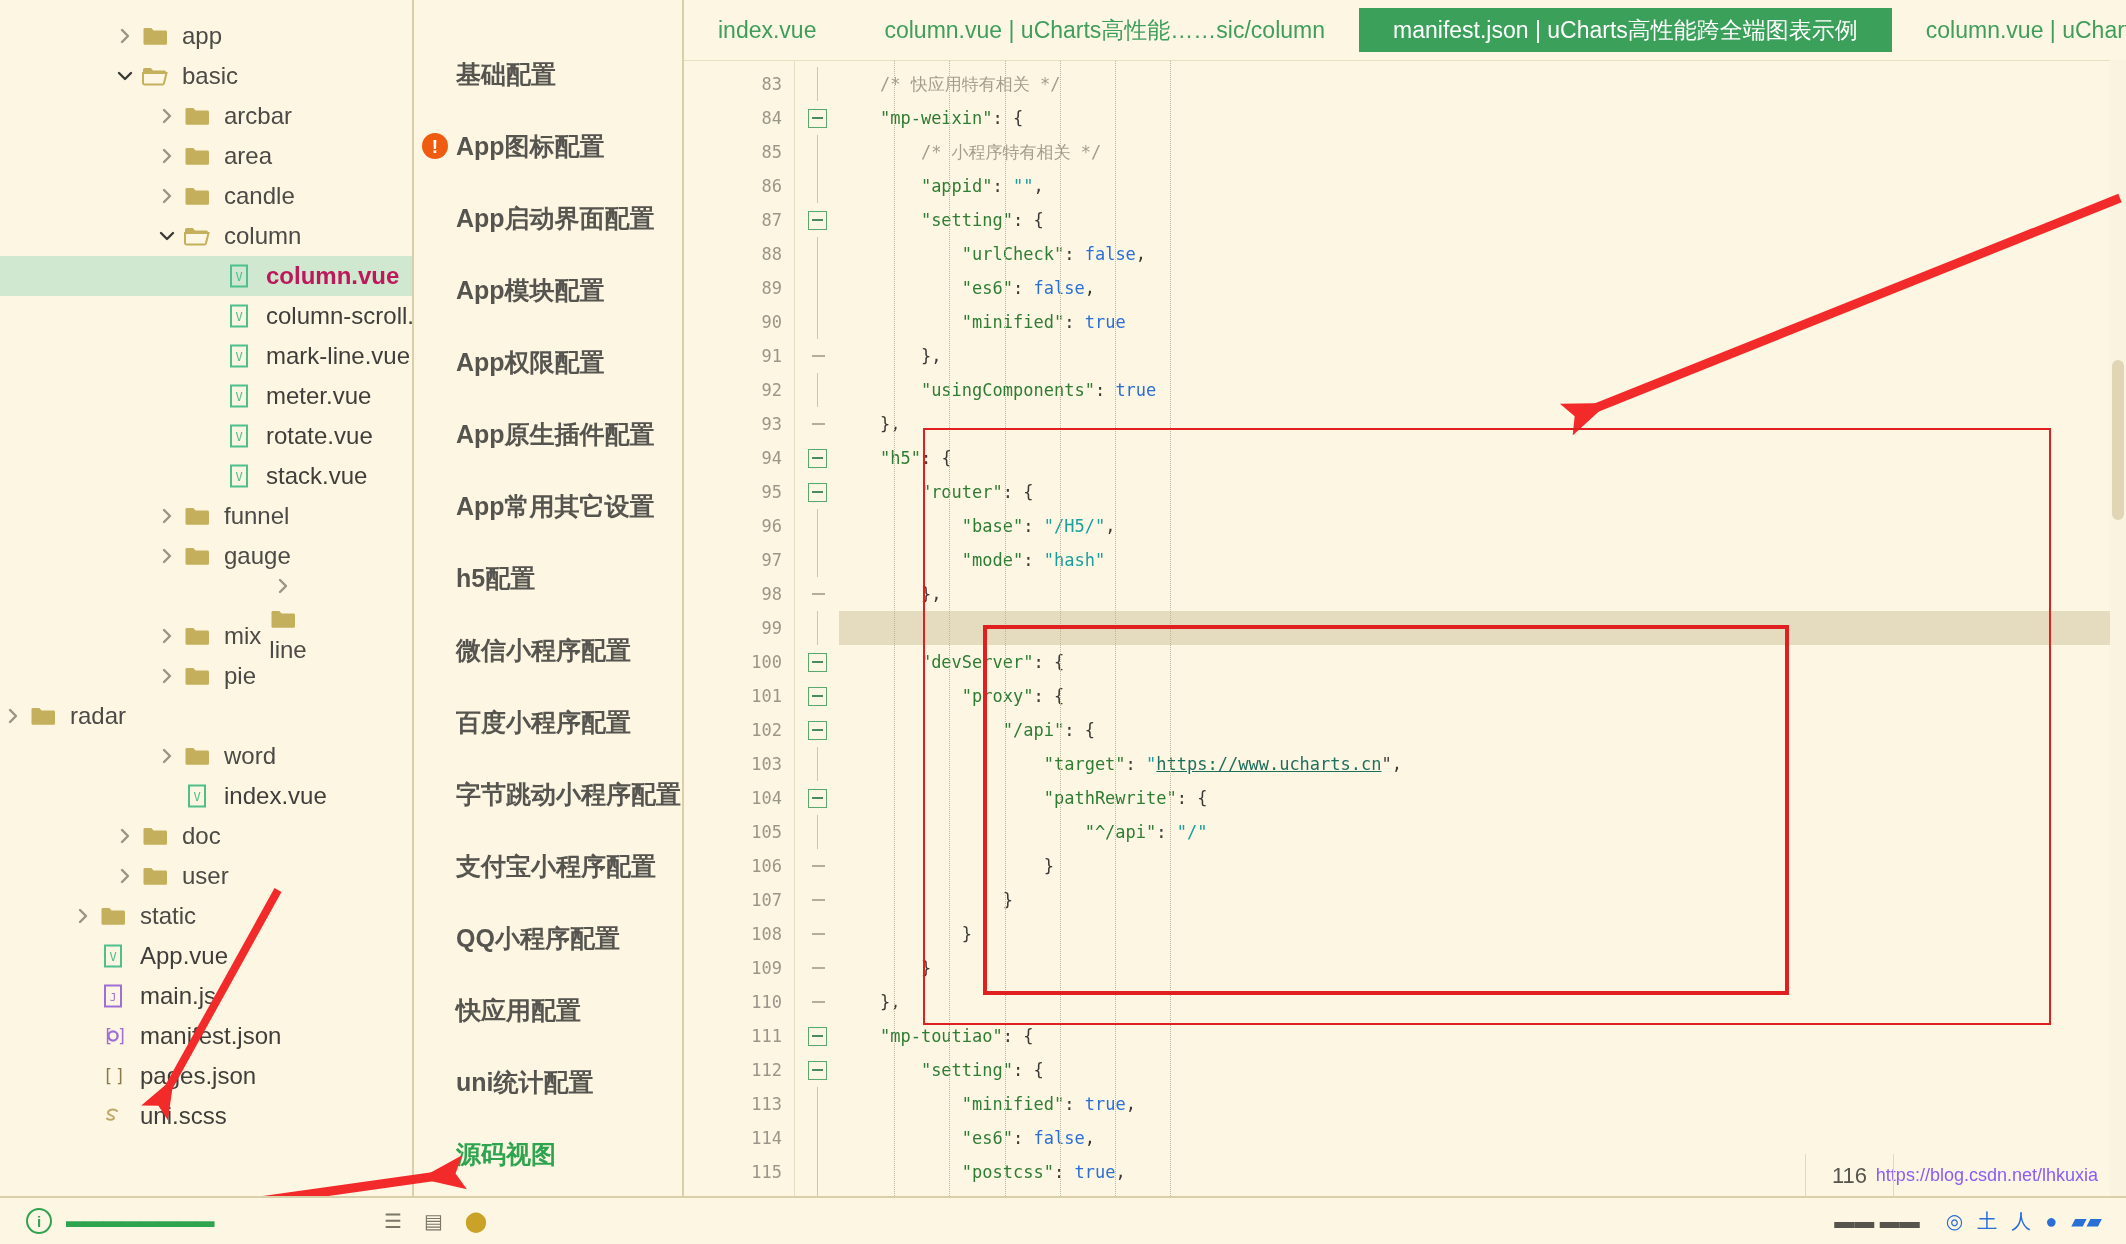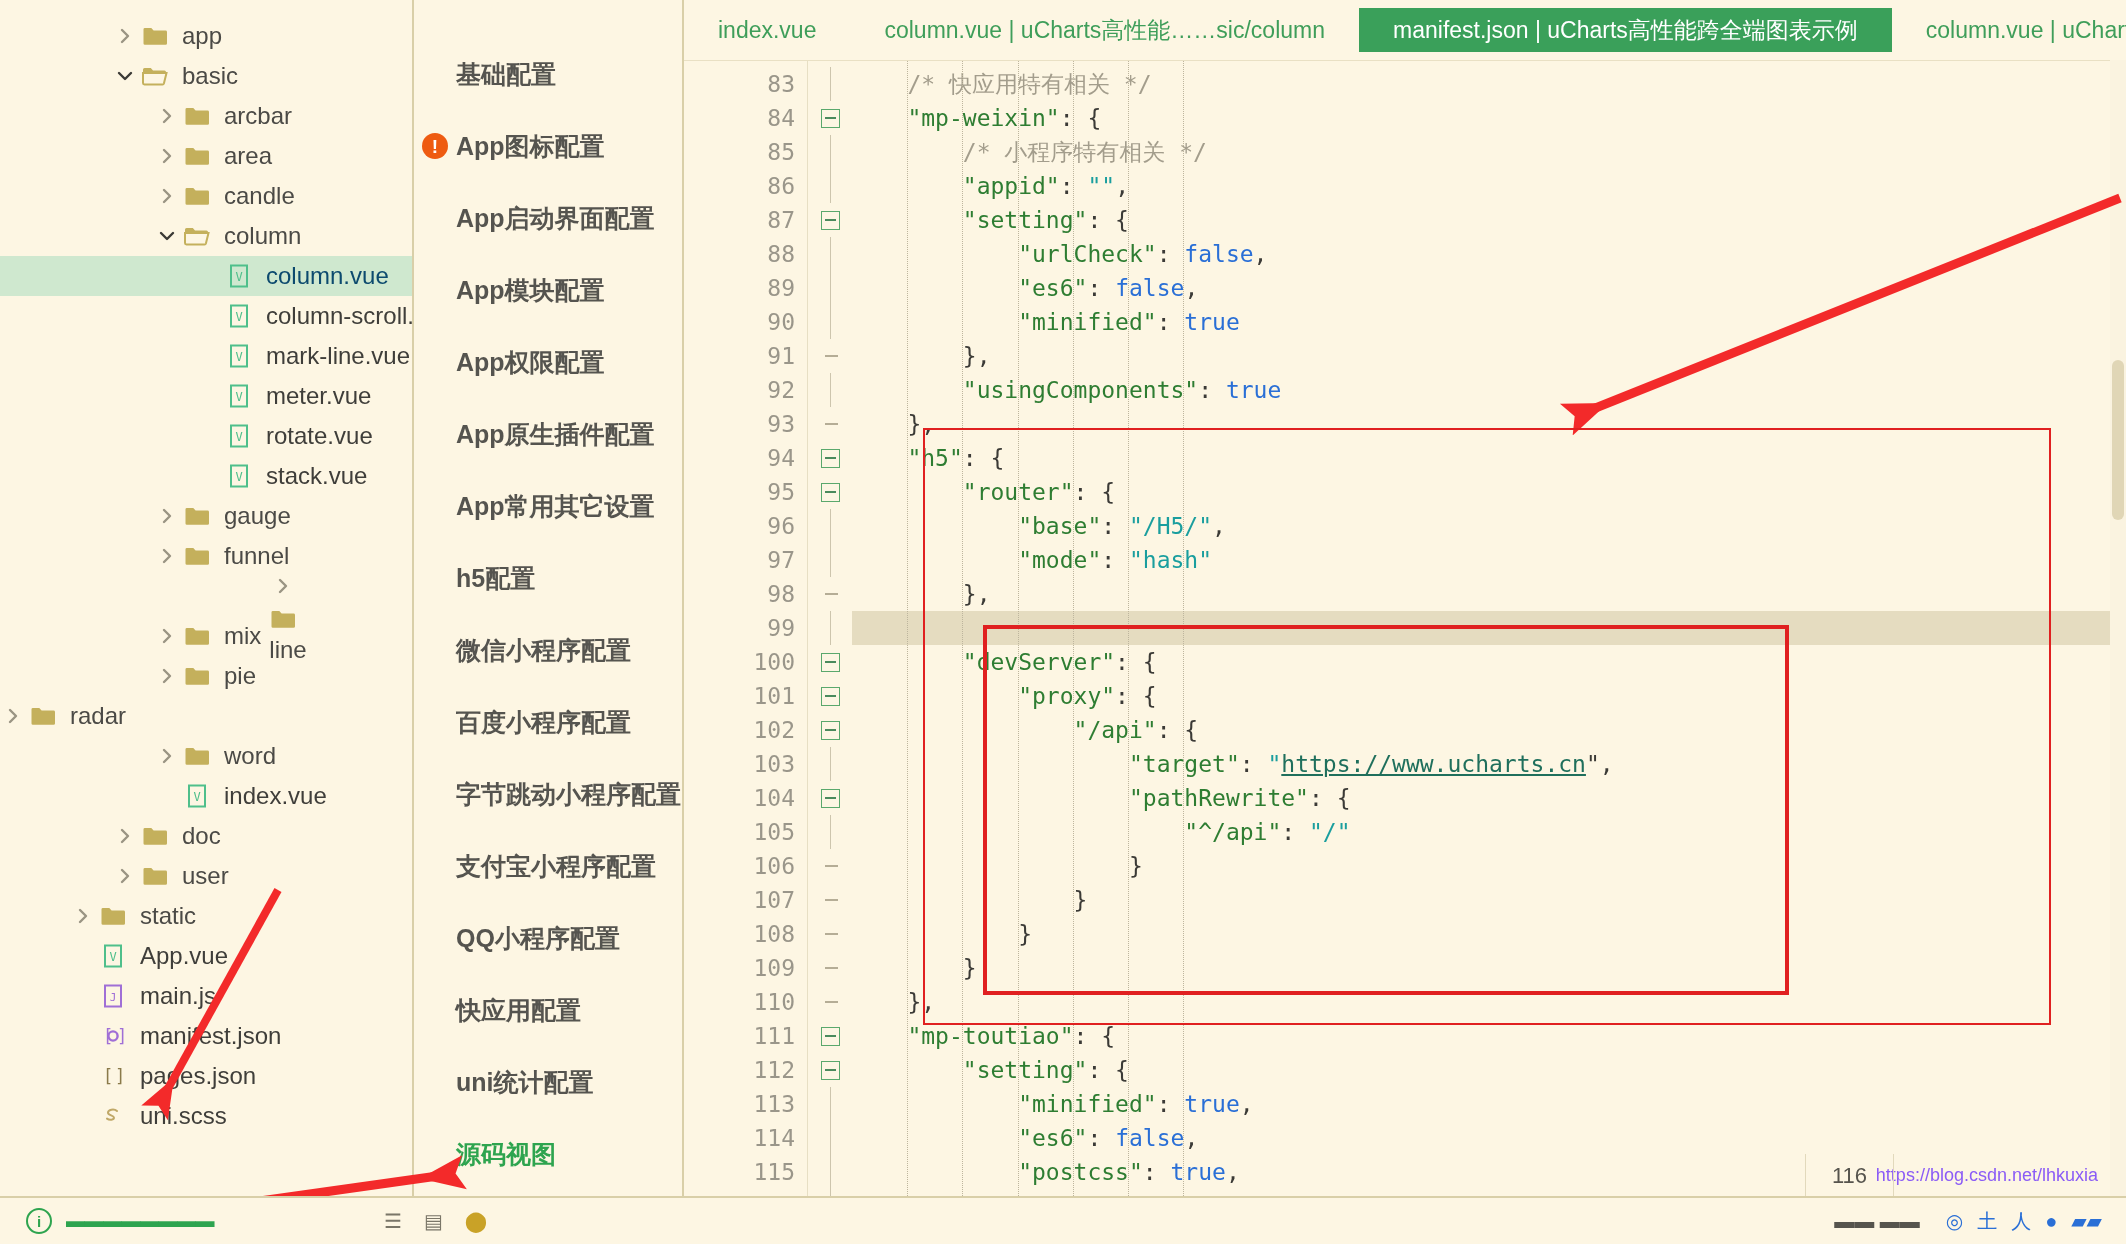--- a/index.html
+++ b/index.html
@@ -55,21 +55,21 @@
   .tree-row .caret svg { display:block; margin: 0 auto; }
   .tree-row .ico {
     width: 34px;
     flex: 0 0 34px;
     display: flex;
     align-items: center;
     justify-content: center;
   }
   .tree-row .lbl { padding-left: 10px; }
   .tree-row.file .lbl { color: #3f3e3a; }
-  .tree-row.selected .lbl { color: #0c4a6e; }
+  .tree-row.selected .lbl { color: #be185d; font-weight: bold; }
 
   
   .confignav {
     width: 268px;
     flex: 0 0 268px;
     background: #fdf6e3;
     border-right: 2px solid #d9cfa8;
     padding-top: 38px;
     overflow: hidden;
   }
@@ -133,23 +133,22 @@
     align-self: center;
     height: 44px;
   }
 
   .codearea {
     flex: 1 1 auto;
     display: flex;
     position: relative;
     overflow: hidden;
     font-family: "DejaVu Sans Mono", monospace;
-    font-size: 23px;
+    font-size: 17px;
     line-height: 34px;
-    padding-left: 13px;
   }
   .gutter {
     width: 110px;
     flex: 0 0 110px;
     text-align: right;
     color: #9a968a;
     padding-top: 6px;
     user-select: none;
     border-right: 1px solid #e7dfc4;
   }
@@ -435,34 +434,34 @@
           <span class="caret">
             <svg width="20" height="20" viewBox="0 0 20 20">
               <path d="M7 4l6 6-6 6" fill="none" stroke="#9a9483" stroke-width="2.4" stroke-linecap="round" stroke-linejoin="round"></path>
             </svg>
           </span>
           <span class="ico">
             <svg width="26" height="22" viewBox="0 0 26 22">
               <path d="M1.5 4.3a1.4 1.4 0 0 1 1.4-1.4h6.4l2.3 2.7h12a1.4 1.4 0 0 1 1.4 1.4v11.4a1.4 1.4 0 0 1-1.4 1.4H2.9a1.4 1.4 0 0 1-1.4-1.4z" fill="#c4b05c"></path>
             </svg>
           </span>
+          <span class="lbl">funnel</span>
+        </div>
+        <div class="tree-row" style="padding-left: 154px;">
+          <span class="caret">
+            <svg width="20" height="20" viewBox="0 0 20 20">
+              <path d="M7 4l6 6-6 6" fill="none" stroke="#9a9483" stroke-width="2.4" stroke-linecap="round" stroke-linejoin="round"></path>
+            </svg>
+          </span>
+          <span class="ico">
+            <svg width="26" height="22" viewBox="0 0 26 22">
+              <path d="M1.5 4.3a1.4 1.4 0 0 1 1.4-1.4h6.4l2.3 2.7h12a1.4 1.4 0 0 1 1.4 1.4v11.4a1.4 1.4 0 0 1-1.4 1.4H2.9a1.4 1.4 0 0 1-1.4-1.4z" fill="#c4b05c"></path>
+            </svg>
+          </span>
           <span class="lbl">gauge</span>
-        </div>
-        <div class="tree-row" style="padding-left: 154px;">
-          <span class="caret">
-            <svg width="20" height="20" viewBox="0 0 20 20">
-              <path d="M7 4l6 6-6 6" fill="none" stroke="#9a9483" stroke-width="2.4" stroke-linecap="round" stroke-linejoin="round"></path>
-            </svg>
-          </span>
-          <span class="ico">
-            <svg width="26" height="22" viewBox="0 0 26 22">
-              <path d="M1.5 4.3a1.4 1.4 0 0 1 1.4-1.4h6.4l2.3 2.7h12a1.4 1.4 0 0 1 1.4 1.4v11.4a1.4 1.4 0 0 1-1.4 1.4H2.9a1.4 1.4 0 0 1-1.4-1.4z" fill="#c4b05c"></path>
-            </svg>
-          </span>
-          <span class="lbl">funnel</span>
         </div>
         <div class="tree-row" style="padding-left: 154px; flex-direction: column;">
           <span class="caret">
             <svg width="20" height="20" viewBox="0 0 20 20">
               <path d="M7 4l6 6-6 6" fill="none" stroke="#9a9483" stroke-width="2.4" stroke-linecap="round" stroke-linejoin="round"></path>
             </svg>
           </span>
           <span class="ico">
             <svg width="26" height="22" viewBox="0 0 26 22">
               <path d="M1.5 4.3a1.4 1.4 0 0 1 1.4-1.4h6.4l2.3 2.7h12a1.4 1.4 0 0 1 1.4 1.4v11.4a1.4 1.4 0 0 1-1.4 1.4H2.9a1.4 1.4 0 0 1-1.4-1.4z" fill="#c4b05c"></path>

